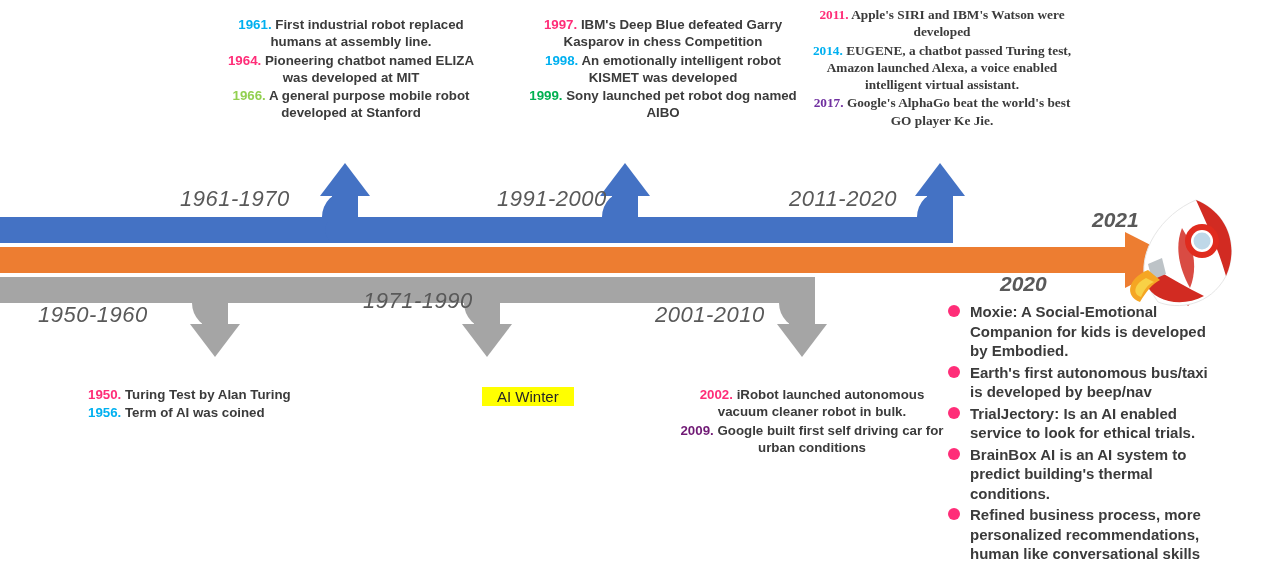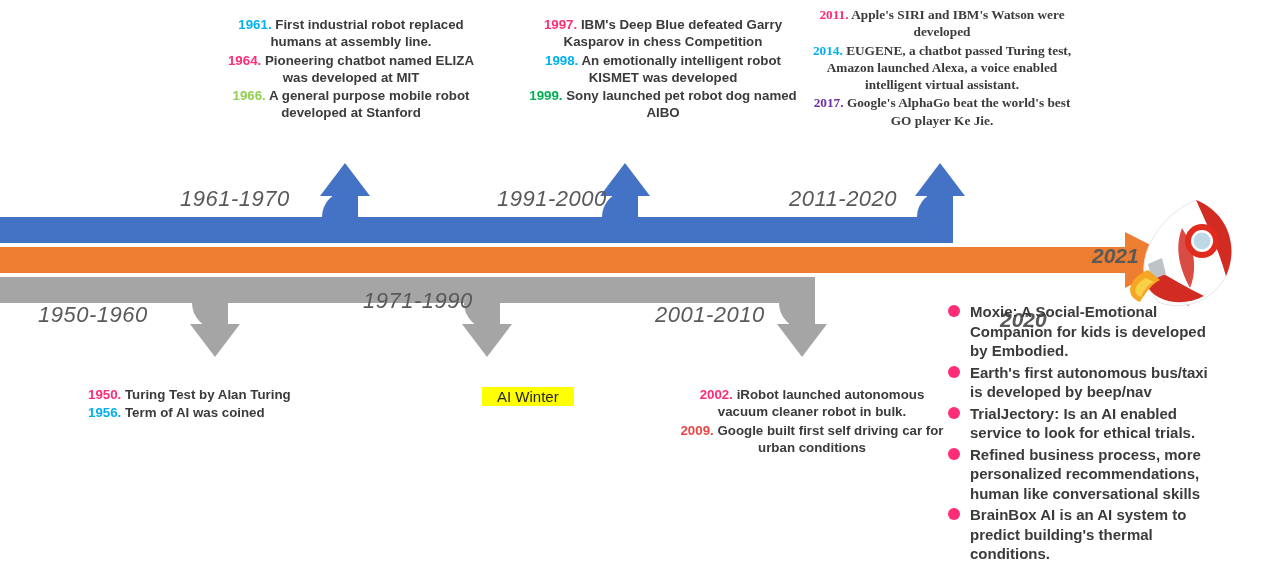--- a/index.html
+++ b/index.html
@@ -22,21 +22,20 @@
     white-space:nowrap;
     letter-spacing:.5px;
   }
   .year-big{
     position:absolute;
     font-size:21px;
     font-weight:bold;
     font-style:italic;
     color:#595959;
     white-space:nowrap;
-    margin-top:36px;
   }
 
   
   .facts{position:absolute;}
   .fact{
     font-size:13.3px;
     font-weight:bold;
     line-height:1.30;
     color:#3b3b3b;
     margin-bottom:1px;
@@ -218,26 +217,26 @@
       <span class="txt">Term of AI was coined</span>
     </div>
   </div>
 
   <div class="facts center" style="left:678px;top:386px;width:268px;">
     <div class="fact">
       <span class="yr" style="color: rgb(255, 45, 120);">2002.</span>
       <span class="txt">iRobot launched autonomous vacuum cleaner robot in bulk.</span>
     </div>
     <div class="fact">
-      <span class="yr" style="color: #ef4444;">2009.</span>
+      <span class="yr" style="color: #701a75;">2009.</span>
       <span class="txt">Google built first self driving car for urban conditions</span>
     </div>
   </div>
 
   <div class="bullets" style="left:948px;top:302px;">
     <div class="bul"><span class="dot"></span><span>Moxie: A Social-Emotional Companion for kids is developed by Embodied.</span></div>
     <div class="bul"><span class="dot"></span><span>Earth's first autonomous bus/taxi is developed by beep/nav</span></div>
     <div class="bul"><span class="dot"></span><span>TrialJectory: Is an AI enabled service to look for ethical trials.</span></div>
+    <div class="bul"><span class="dot"></span><span>BrainBox AI is an AI system to predict building's thermal conditions.</span></div>
     <div class="bul"><span class="dot"></span><span>Refined business process, more personalized recommendations, human like conversational skills</span></div>
-    <div class="bul"><span class="dot"></span><span>BrainBox AI is an AI system to predict building's thermal conditions.</span></div>
   </div>
 
 </div>
 
 </body></html>

